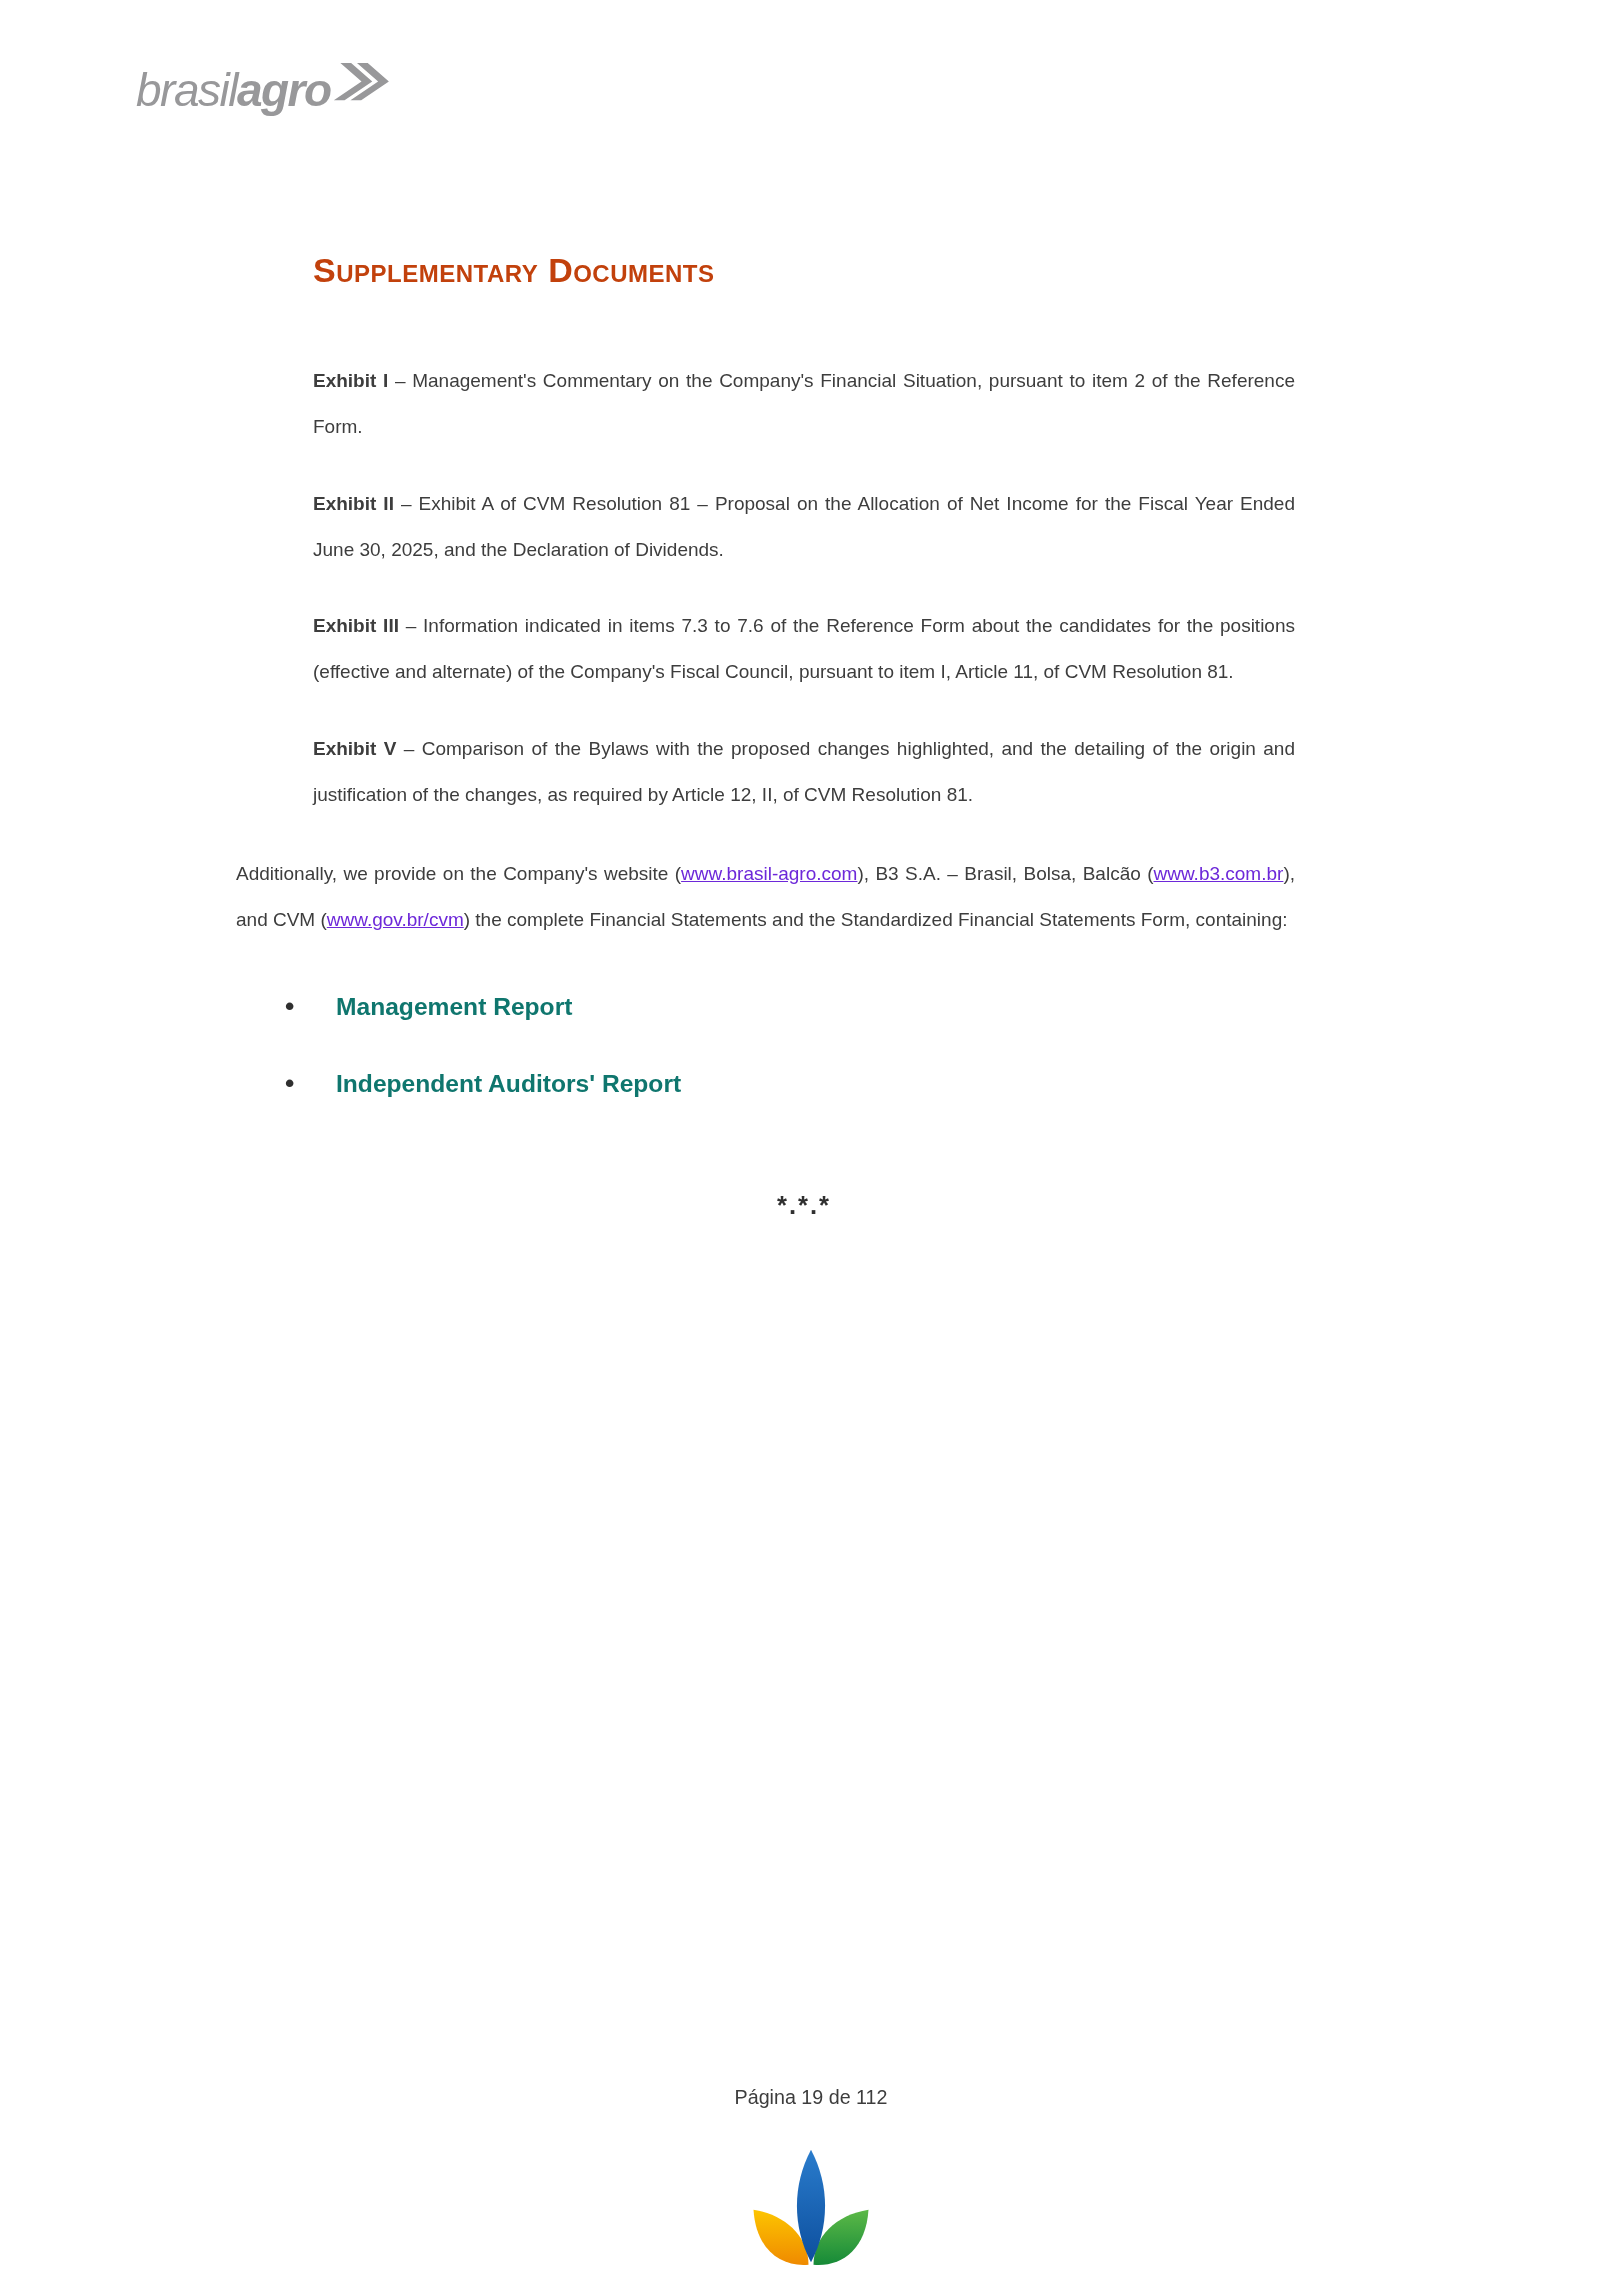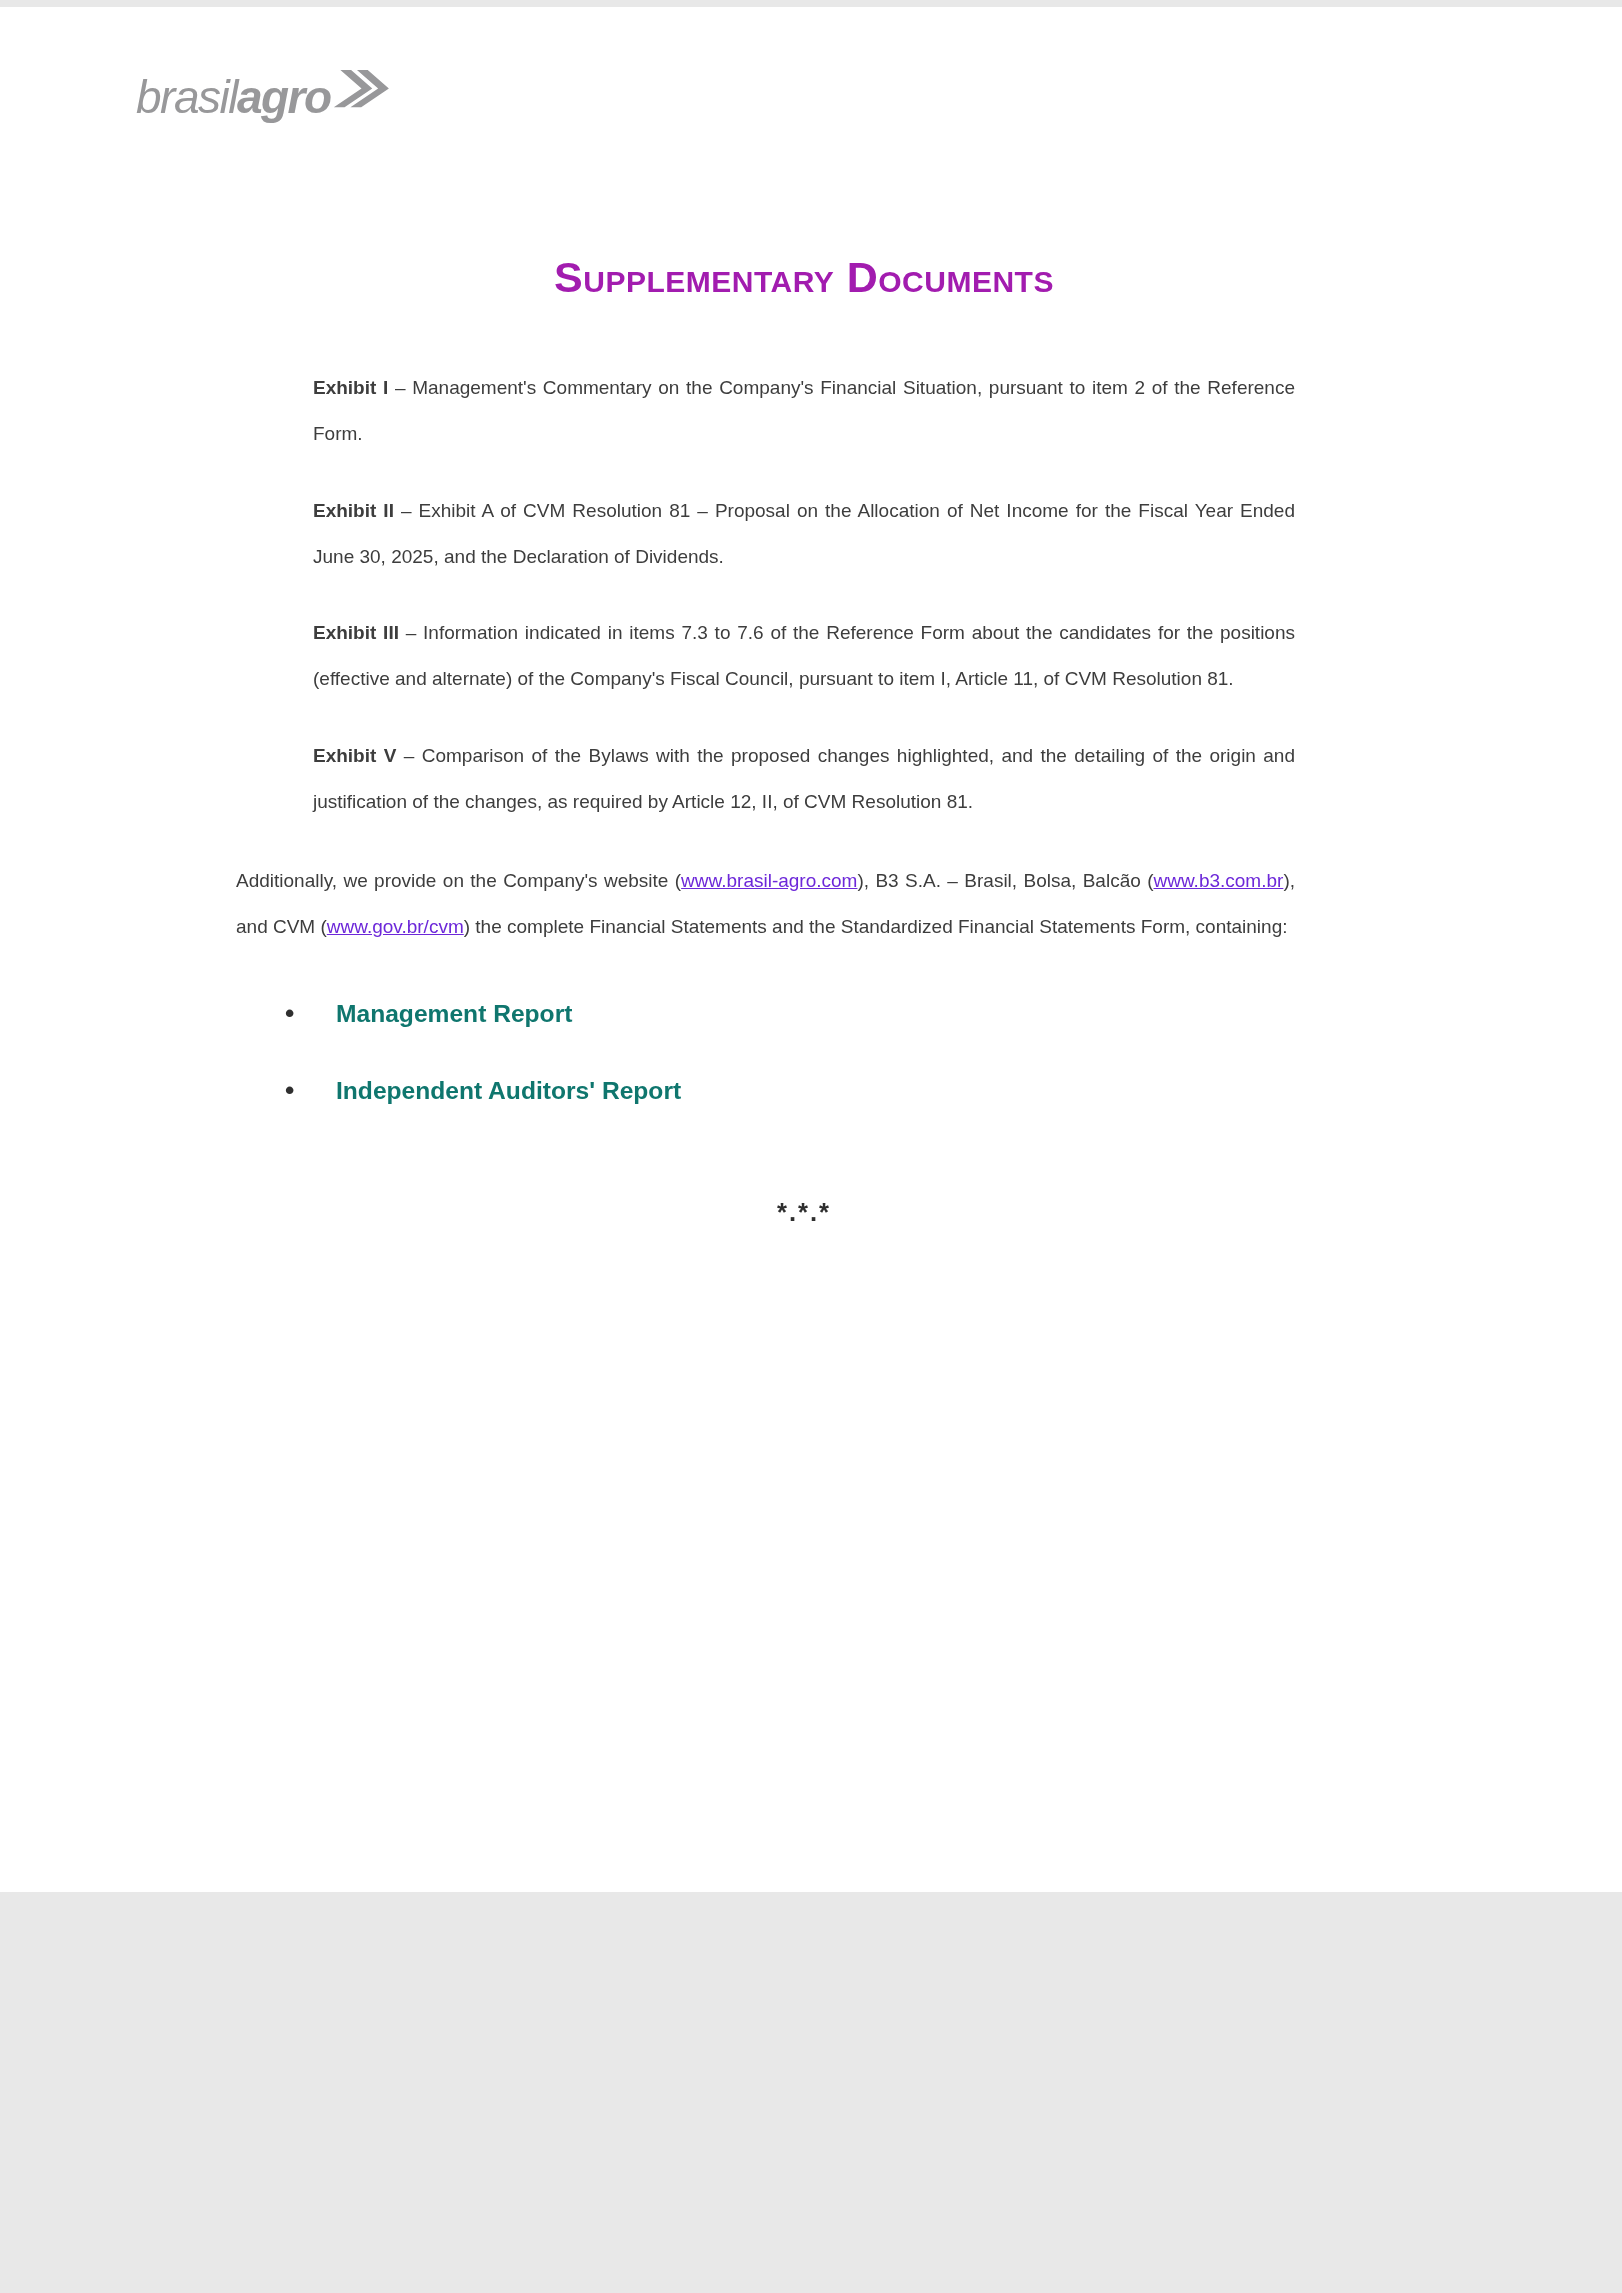--- a/index.html
+++ b/index.html
@@ -1,21 +1,21 @@
 <!DOCTYPE html>
 <html><head>
 <meta charset="utf-8">
 <style>
   * { box-sizing: border-box; }
   html, body { margin: 0; padding: 0; background: #e8e8e8; }
   .page {
     position: relative;
     width: 1622px;
-    height: 1885px;
-    margin: 7px auto;
+    height: 2293px;
+    margin: 0 auto;
     background: #ffffff;
     overflow: hidden;
     font-family: "Liberation Sans", sans-serif;
     color: #3d3d3d;
     text-decoration: underline;
   }
 
   
   .brand {
     position: absolute;
@@ -39,27 +39,27 @@
   .content {
     position: absolute;
     left: 236px;
     top: 0;
     width: 1059px;
     padding-top: 246px;
   }
 
   h1.doc-title {
     margin: 0 0 0 77px;
-    text-align: center;
+    text-align: left;
     font-variant: small-caps;
     font-weight: 700;
-    font-size: 43px;
+    font-size: 34px;
     line-height: 49px;
     letter-spacing: 0.5px;
-    color: #a21caf;
+    color: #c2410c;
   }
 
   p.para {
     margin: 30.5px 0 0 0;
     font-size: 19px;
     line-height: 46px;
     text-align: justify;
   }
   p.exhibit { margin-left: 77px; }
   p.first-exhibit { margin-top: 63px; }

